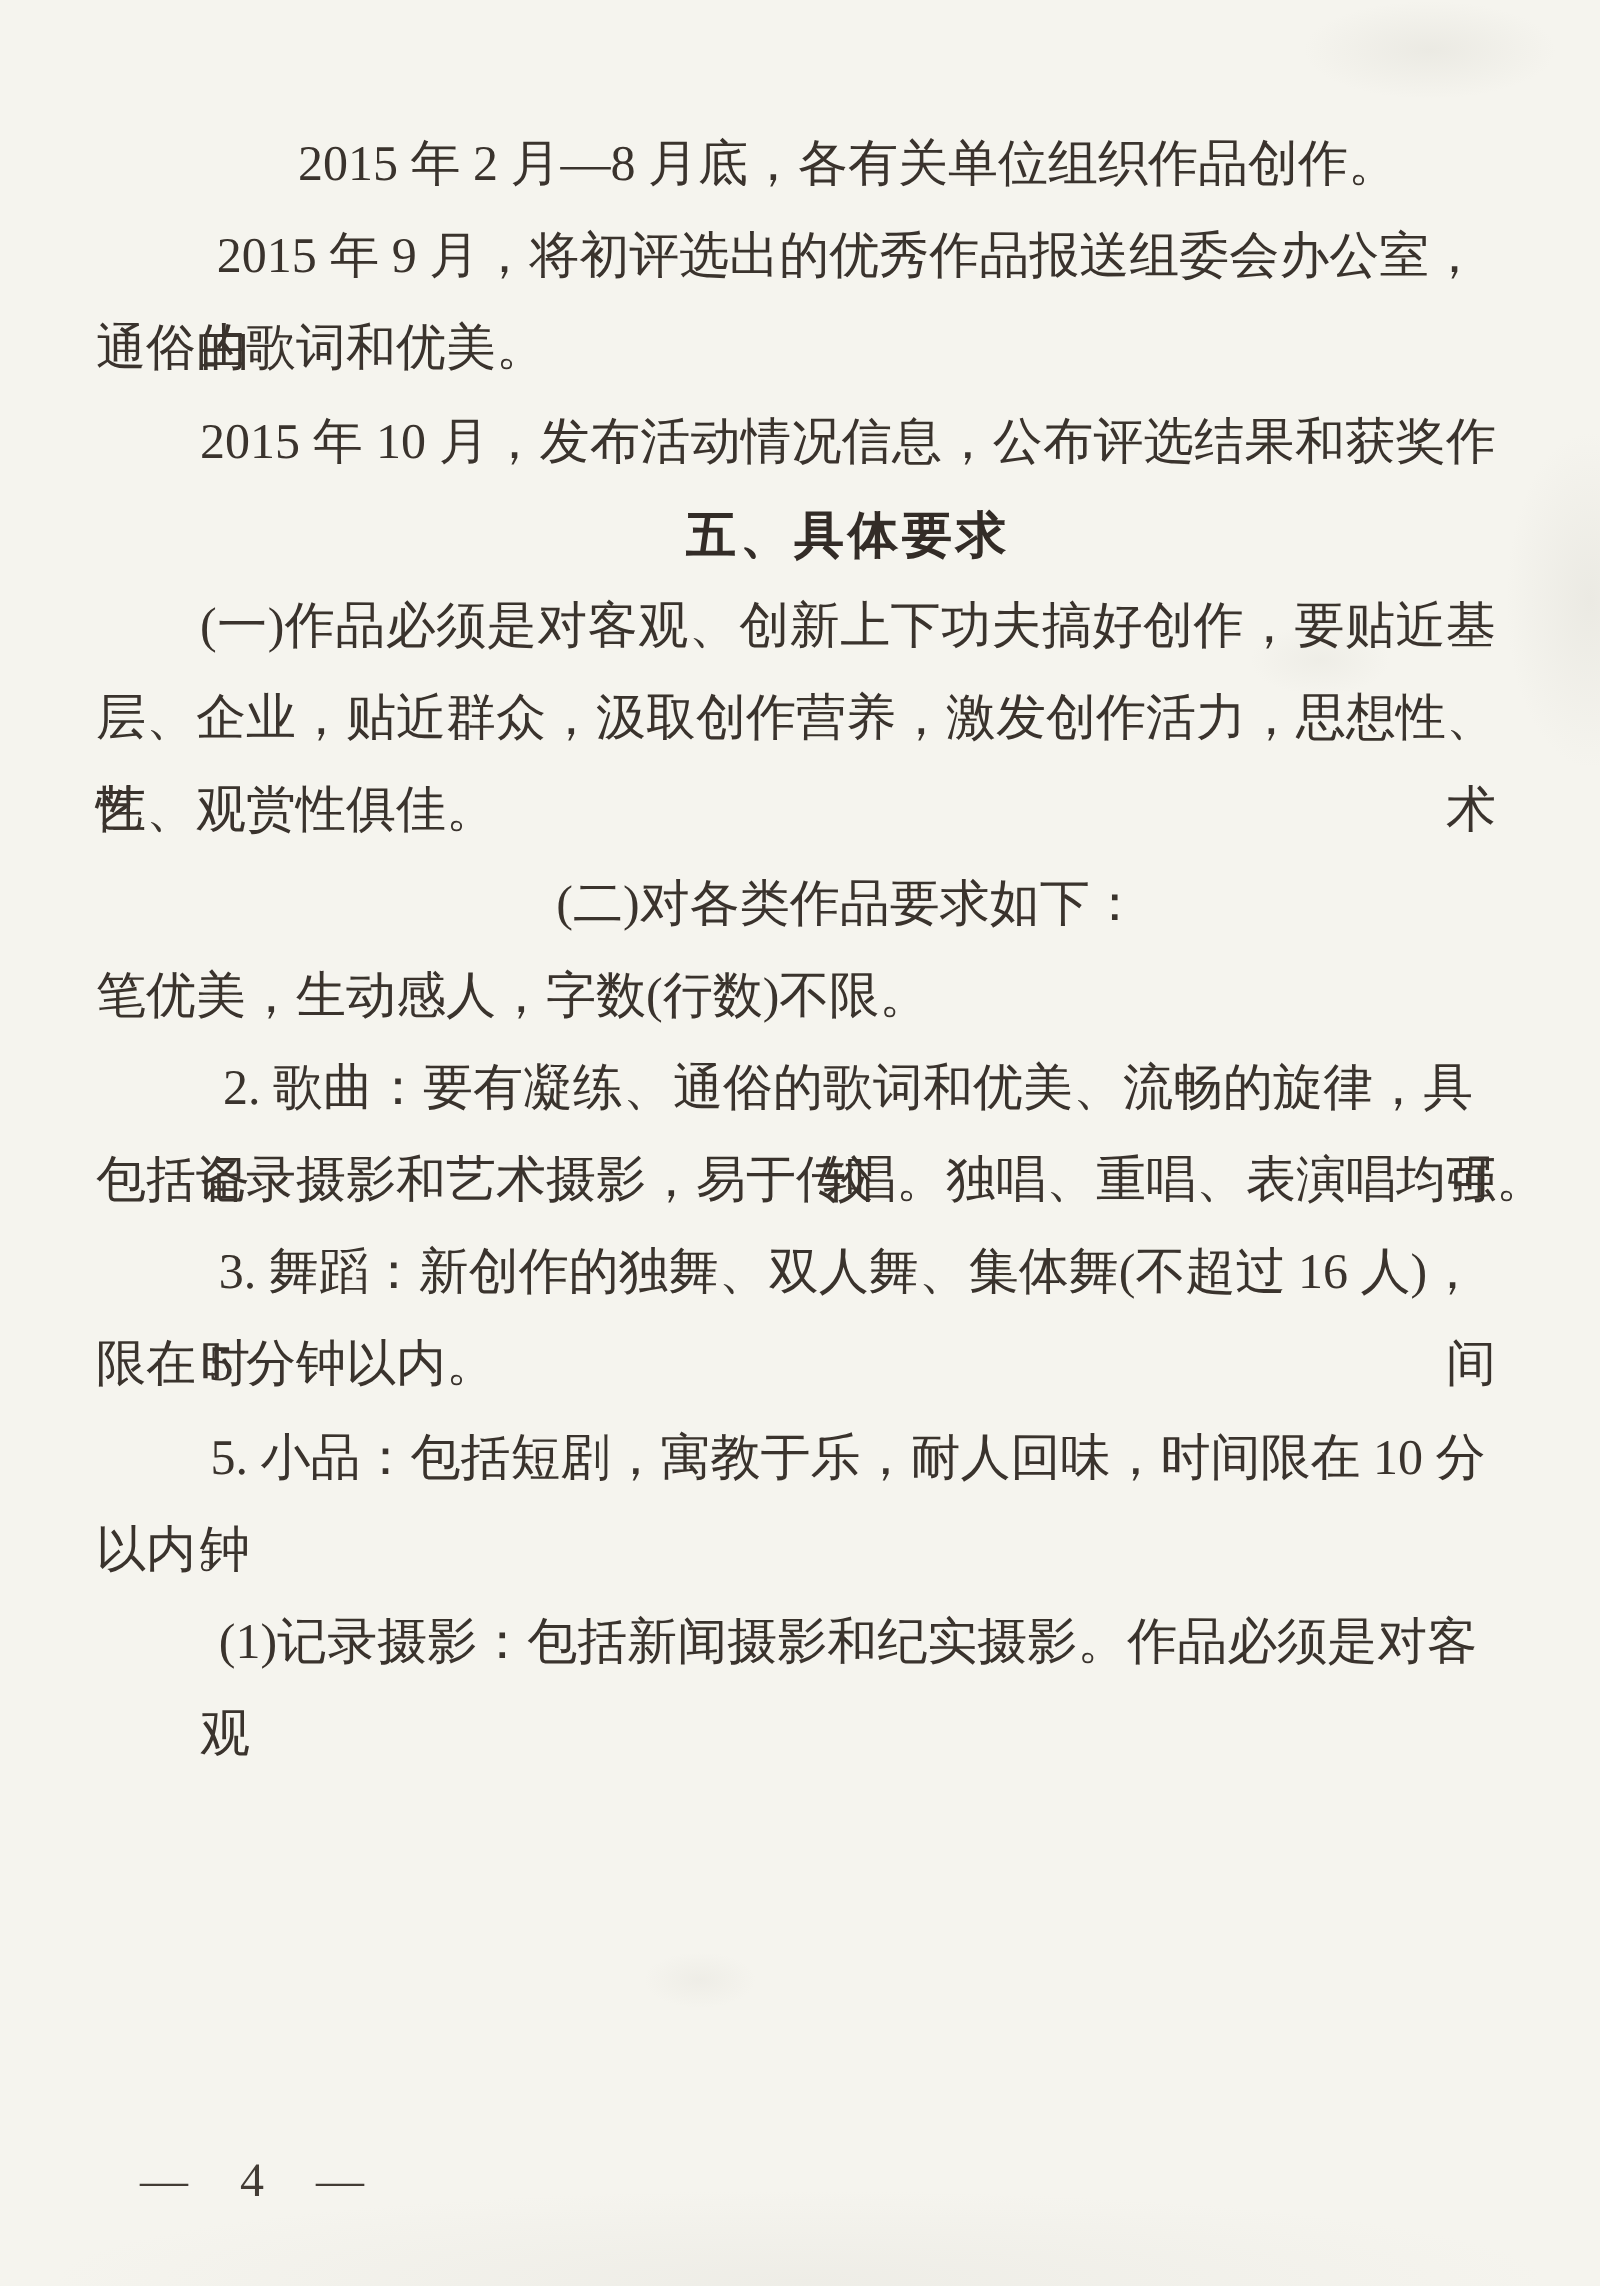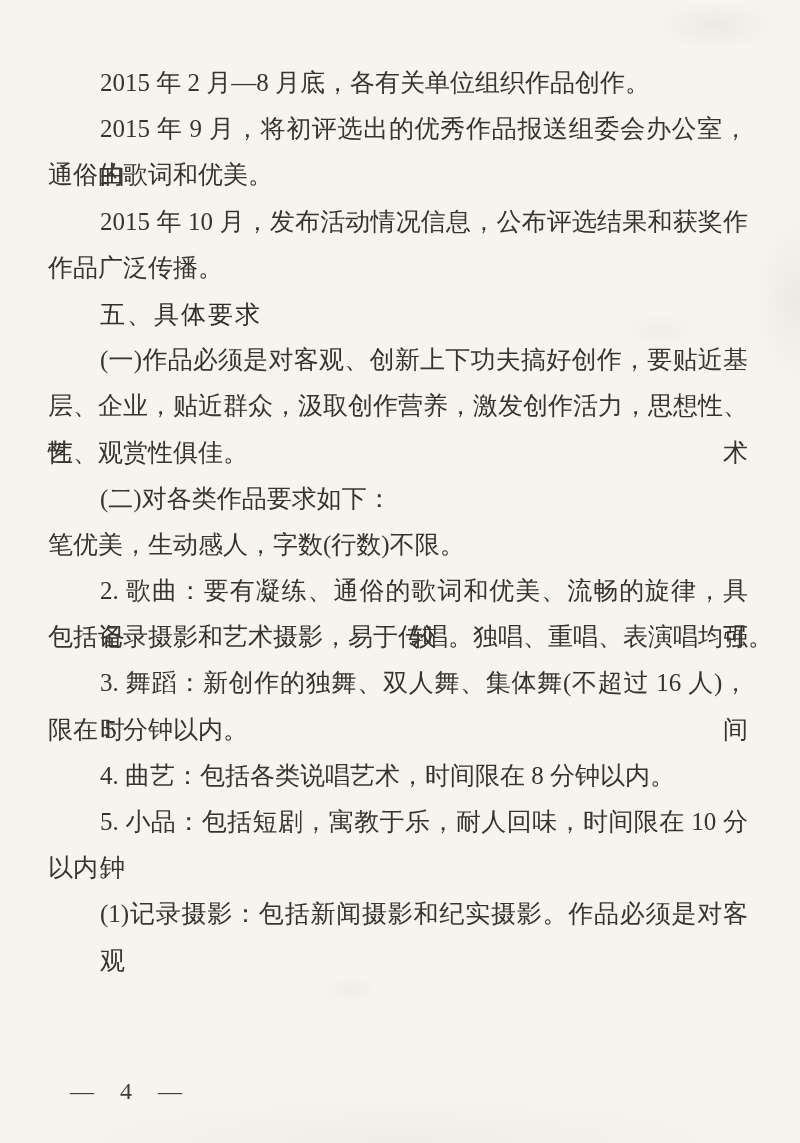--- a/index.html
+++ b/index.html
@@ -34,24 +34,25 @@
     white-space: nowrap;
     color: #3a332d;
   }
   .line.justify {
     white-space: normal;
     text-align: justify;
     text-align-last: justify;
   }
   .line.indent {
     padding-left: 52px;
+    text-align: center;
   }
   .line.heading {
     font-family: "Liberation Sans", "DejaVu Sans", sans-serif;
-    font-weight: normal;
+    font-weight: bold;
     letter-spacing: 2px;
     color: #332c27;
   }
   .page-number {
     position: absolute;
     left: 70px;
     top: 1078px;
     font-size: 24px;
     letter-spacing: 10px;
     color: #433c35;
@@ -60,30 +61,28 @@
 </style>
 </head>
 <body>
 
 <div class="page">
   <div class="text-block">
     <div class="line indent">2015 年 2 月—8 月底，各有关单位组织作品创作。</div>
     <div class="line indent justify">2015 年 9 月，将初评选出的优秀作品报送组委会办公室，由</div>
     <div class="line">通俗的歌词和优美。</div>
     <div class="line indent justify">2015 年 10 月，发布活动情况信息，公布评选结果和获奖作</div>
-    <div class="line">作品广泛传播。</div>
     <div class="line indent heading">五、具体要求</div>
     <div class="line indent justify">(一)作品必须是对客观、创新上下功夫搞好创作，要贴近基</div>
     <div class="line justify">层、企业，贴近群众，汲取创作营养，激发创作活力，思想性、艺术</div>
     <div class="line">性、观赏性俱佳。</div>
     <div class="line indent">(二)对各类作品要求如下：</div>
     <div class="line">笔优美，生动感人，字数(行数)不限。</div>
     <div class="line indent justify">2. 歌曲：要有凝练、通俗的歌词和优美、流畅的旋律，具备较强</div>
     <div class="line">包括记录摄影和艺术摄影，易于传唱。独唱、重唱、表演唱均可。</div>
     <div class="line indent justify">3. 舞蹈：新创作的独舞、双人舞、集体舞(不超过 16 人)，时间</div>
     <div class="line">限在 5 分钟以内。</div>
-    <div class="line indent">4. 曲艺：包括各类说唱艺术，时间限在 8 分钟以内。</div>
     <div class="line indent justify">5. 小品：包括短剧，寓教于乐，耐人回味，时间限在 10 分钟</div>
     <div class="line">以内。</div>
     <div class="line indent justify">(1)记录摄影：包括新闻摄影和纪实摄影。作品必须是对客观</div>
   </div>
   <div class="page-number">— 4 —</div>
 </div>
 
 </body></html>

